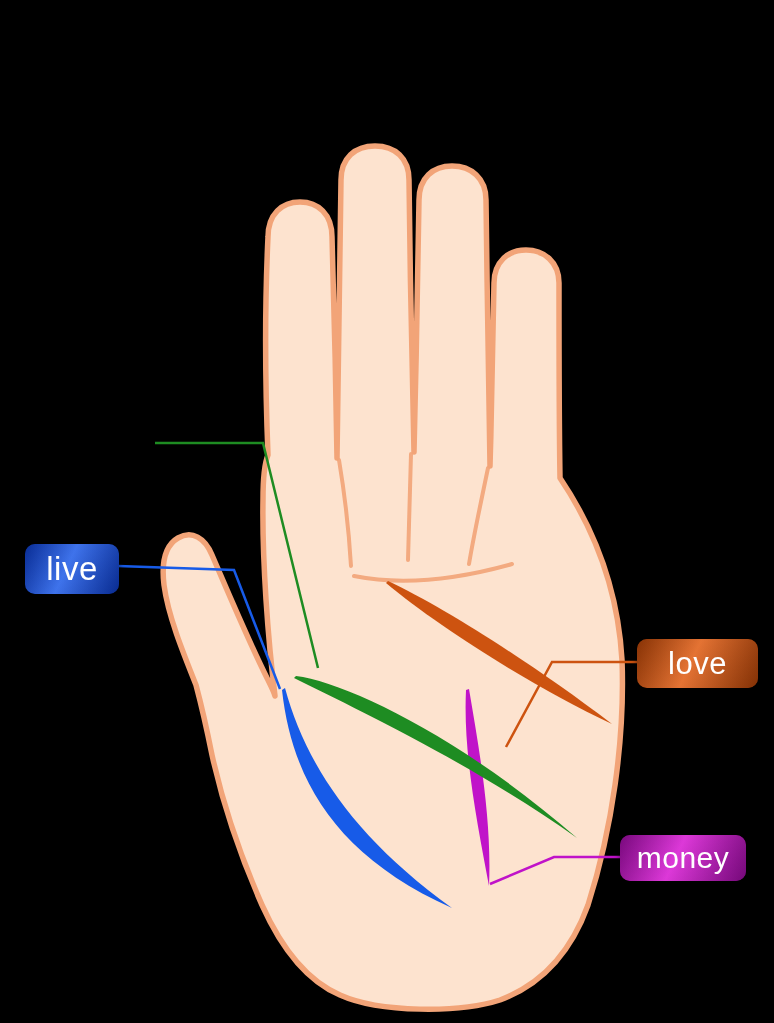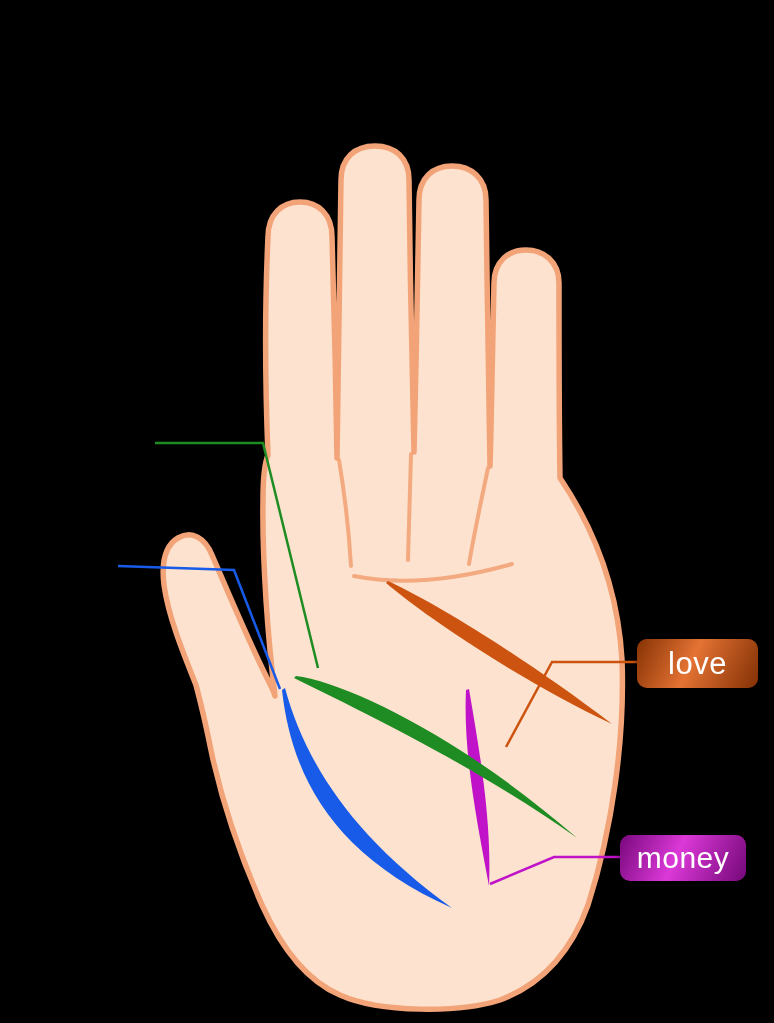--- a/index.html
+++ b/index.html
@@ -105,20 +105,23 @@
     <path fill="none" stroke-width="2.5" d="M 155 443 L 263 443 L 318 668" stroke="#1e8c22"></path>
 
     <path fill="none" stroke-width="2.5" d="M 118 566 L 234 570 L 280 689" stroke="#175be8"></path>
 
     <path fill="none" stroke-width="2.5" d="M 637 662 L 552 662 L 506 747" stroke="#cd5310"></path>
 
     <path fill="none" stroke-width="2.5" d="M 620 857 L 554 857 L 490 884" stroke="#c013c9"></path>
   </svg>
 
 
+  <div id="label-live" class="label" style="color: rgb(255, 255, 255); background-image: linear-gradient(115deg, rgb(12, 62, 207) 0%, rgb(31, 92, 232) 45%, rgb(12, 62, 207) 100%);">
+    <span>live</span>
+  </div>
 
   <div id="label-love" class="label" style="color: rgb(255, 255, 255); background-image: linear-gradient(115deg, rgb(188, 70, 7) 0%, rgb(224, 92, 18) 45%, rgb(188, 70, 7) 100%);">
     <span>love</span>
   </div>
 
   <div id="label-money" class="label" style="color: rgb(255, 255, 255); background-image: linear-gradient(115deg, rgb(168, 12, 174) 0%, rgb(215, 24, 210) 45%, rgb(168, 12, 174) 100%);">
     <span>money</span>
   </div>
 
 </div>

